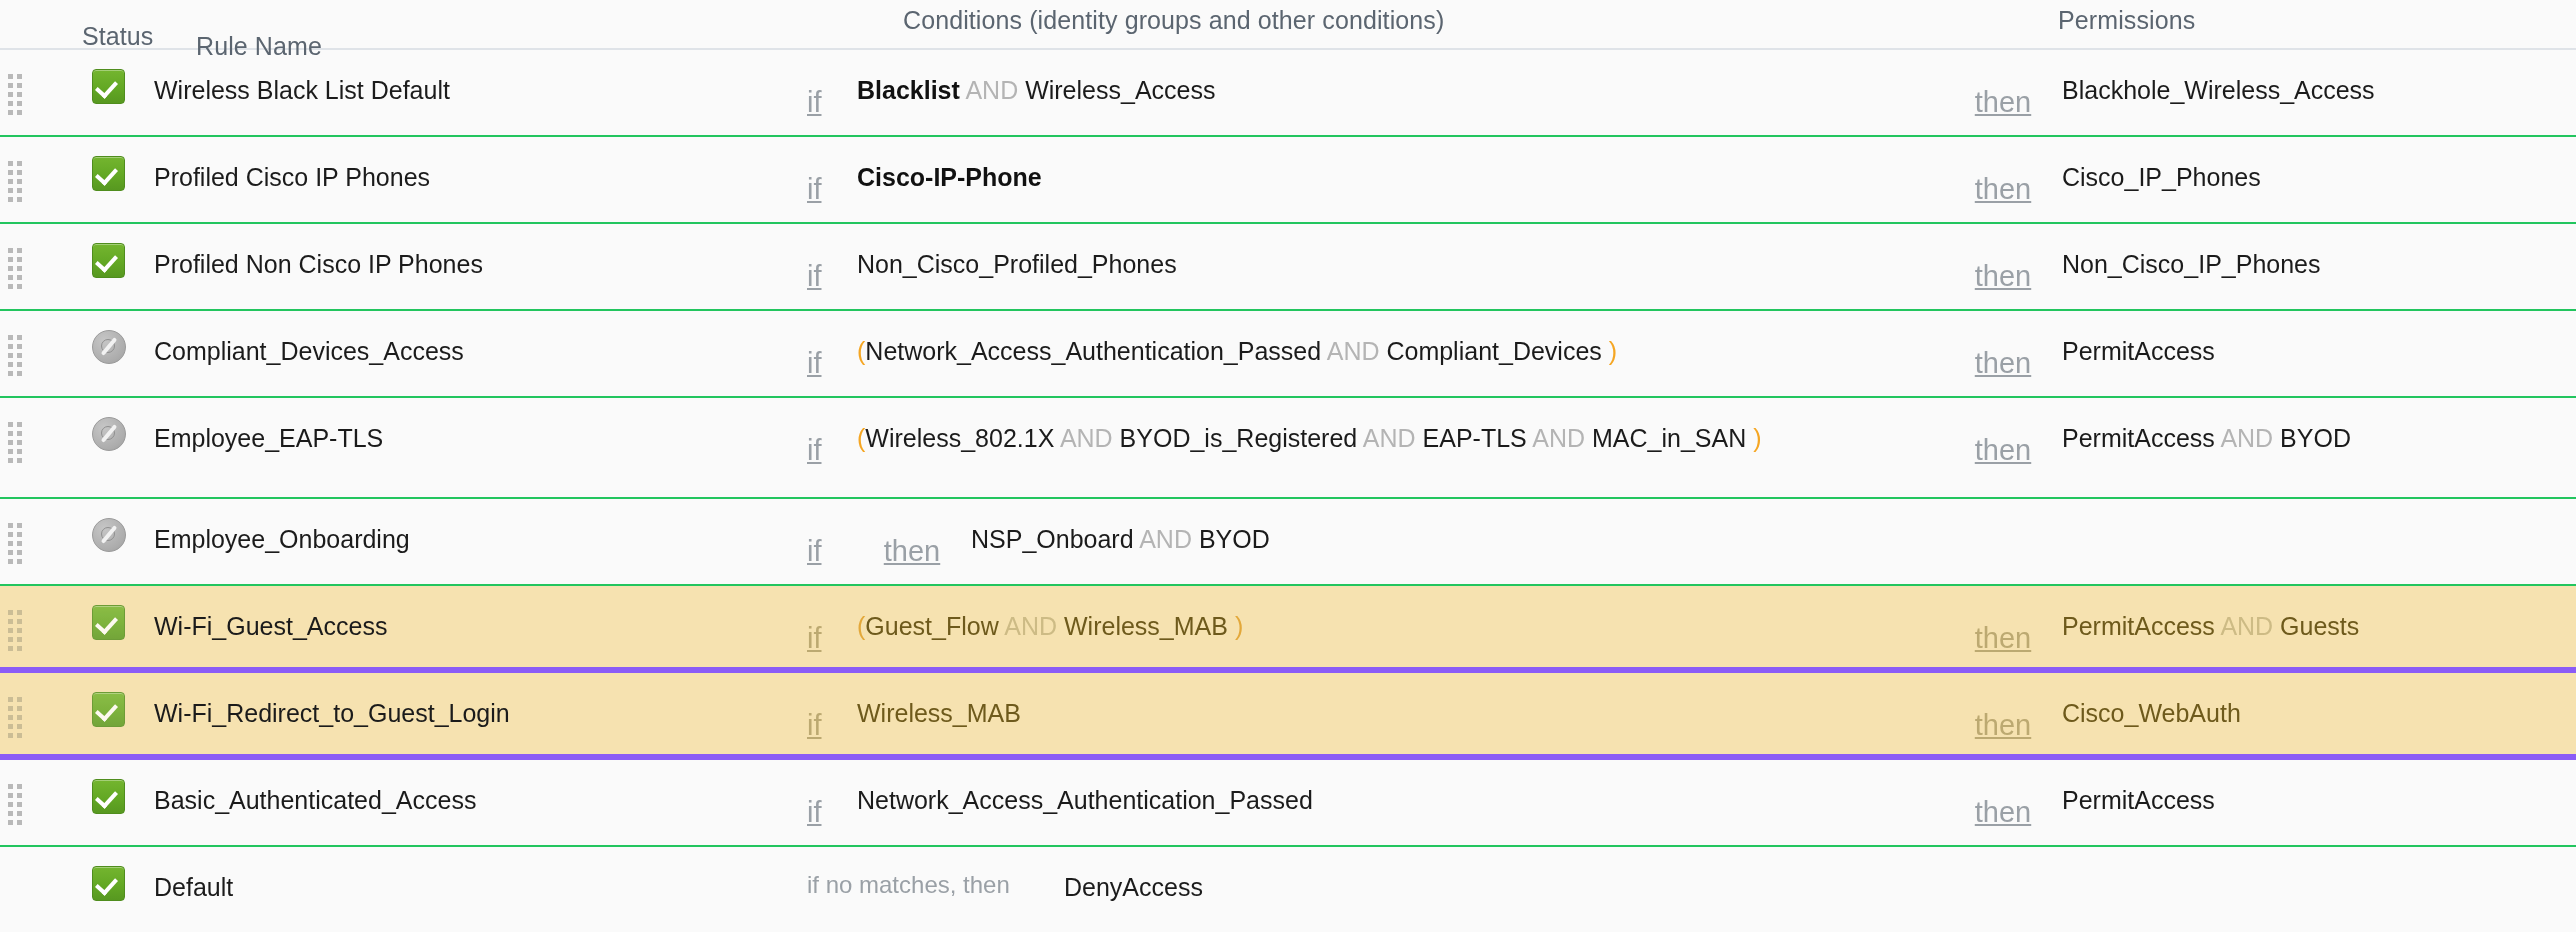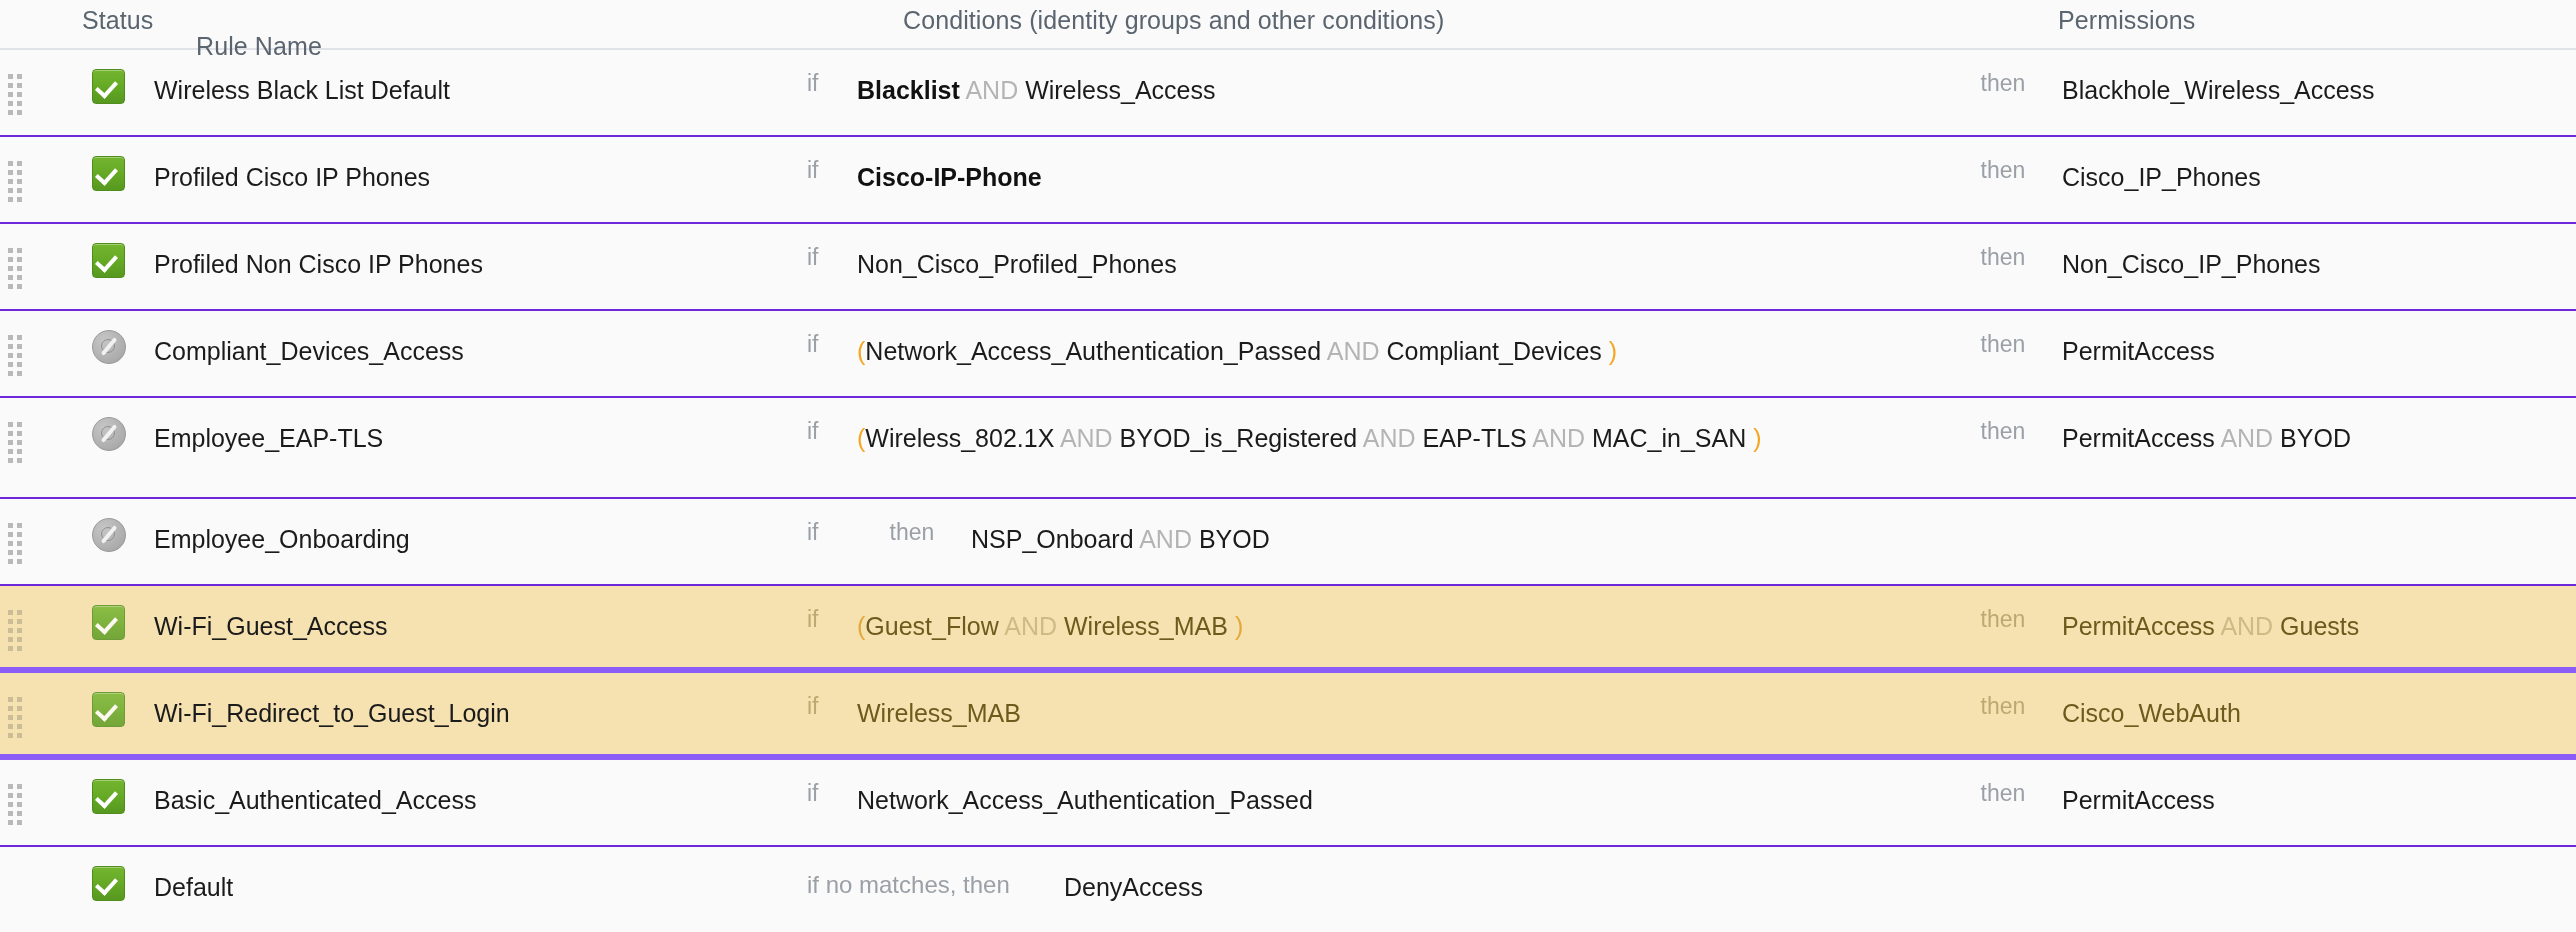--- a/index.html
+++ b/index.html
@@ -52,21 +52,21 @@
   .th.cond-th { padding-left: 2px; }
   .th.perm-th { padding-left: 4px; }
 
   
   .tbody { display: block; }
 
   .rule-row {
     display: flex;
     align-items: flex-start;
     background: #fafafa;
-    border-bottom: 2px solid #6d28d9;
+    border-bottom: 2px solid #22c55e;
     box-sizing: border-box;
     min-height: 87px;
     padding-top: 0;
   }
   .rule-row.highlight {
     background: #f6e2b0;
     border-bottom: 6px solid #8b5cf6;
   }
   .rule-row.tall { min-height: 101px; }
   .rule-row.default-row { min-height: 88px; }
@@ -160,22 +160,23 @@
     background: #f2f2f2;
     border-radius: 2px;
     transform: rotate(40deg);
   }
 
   
   .rule-name { padding-left: 4px; white-space: nowrap; }
 
   .kw {
     color: #9aa0a6;
-    font-size: 23px;
-    padding-top: 20px;
+    font-size: 29px;
+    padding-top: 36px;
+    text-decoration: underline;
   }
   .rule-row.highlight .kw { color: #bca971; }
 
   .kw-then { padding-left: 2px; text-align: center; }
 
   .cond-cell { padding-left: 2px; }
   .perm-cell { padding-left: 4px; white-space: nowrap; }
 
   
   .tok { white-space: pre; }
@@ -212,21 +213,21 @@
     border-bottom: 2px solid #e4e8ec;
   }
 </style>
 </head>
 <body>
 
 <div class="policy-table">
 
   <div class="thead">
     <div class="col-grip"></div>
-    <div class="th col-status" style="padding-left:42px;">Status</div>
+    <div class="th col-status" style="padding-left:42px;margin-top:16px;">Status</div>
     <div class="th col-rule rule-name-th">Rule Name</div>
     <div class="col-ifkw"></div>
     <div class="th col-cond cond-th">Conditions (identity groups and other conditions)</div>
     <div class="col-thenkw"></div>
     <div class="th col-perm perm-th">Permissions</div>
   </div>
 
   <div class="tbody" id="tbody">
       <div class="rule-row">
         <div class="cell col-grip grip">

